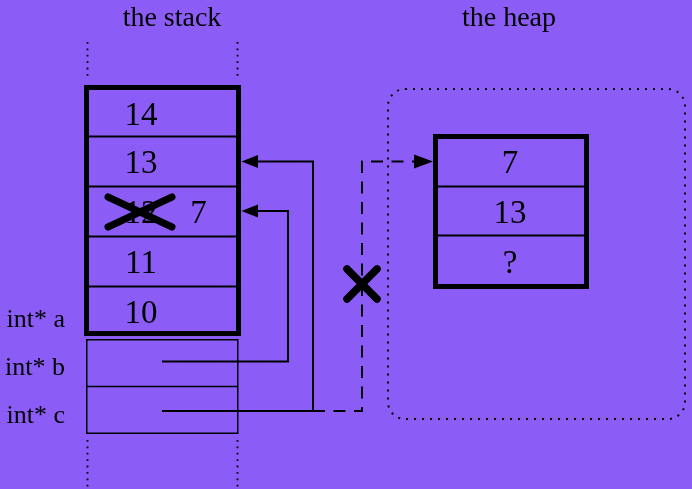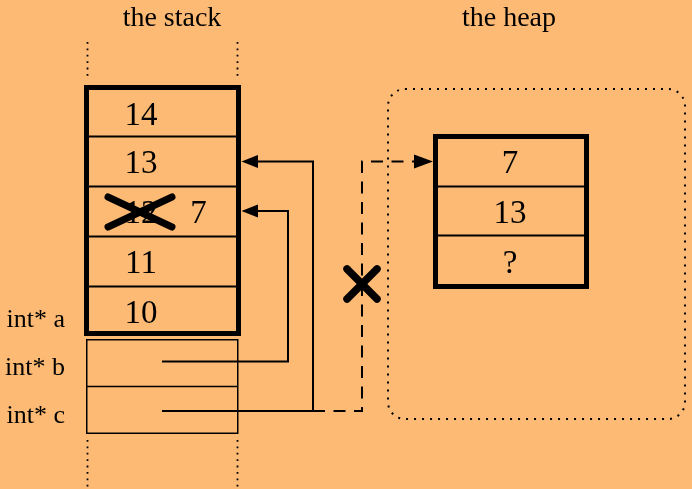--- a/index.html
+++ b/index.html
@@ -4,21 +4,21 @@
 <style>
   html, body {
     margin: 0;
     padding: 0;
     background: #ffffff;
   }
   .canvas {
     position: relative;
     width: 692px;
     height: 489px;
-    background: #fdba74;
+    background: #8b5cf6;
     overflow: hidden;
   }
   svg { display: block; }
   text {
     font-family: "Liberation Serif", "DejaVu Serif", serif;
     fill: #000000;
   }
   .title  { font-size: 28px; }
   .num    { font-size: 33px; }
   .lbl    { font-size: 26px; }

